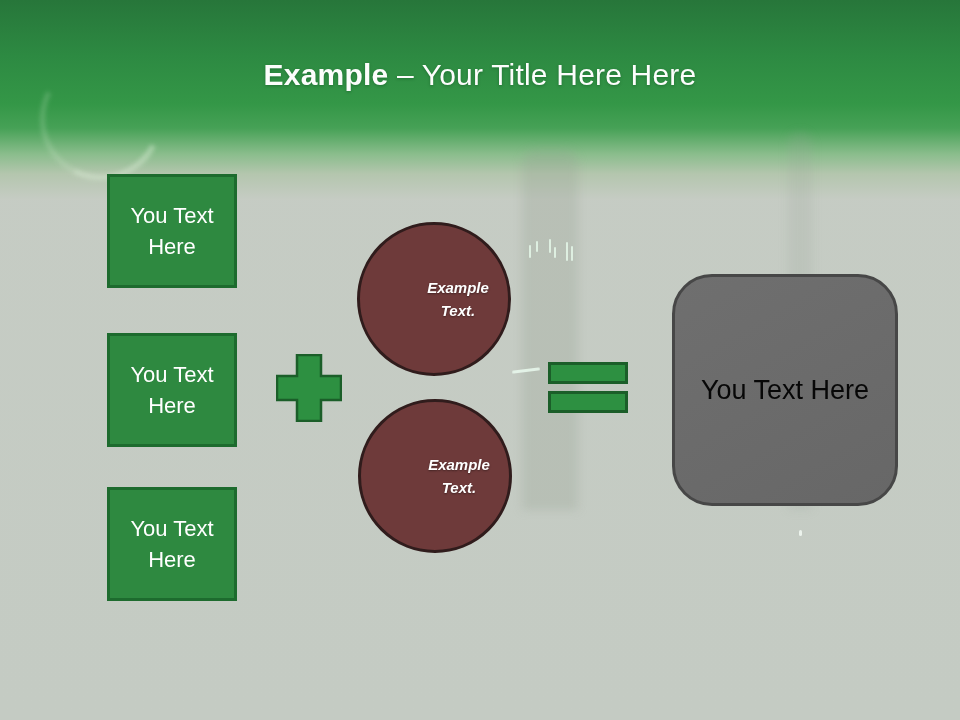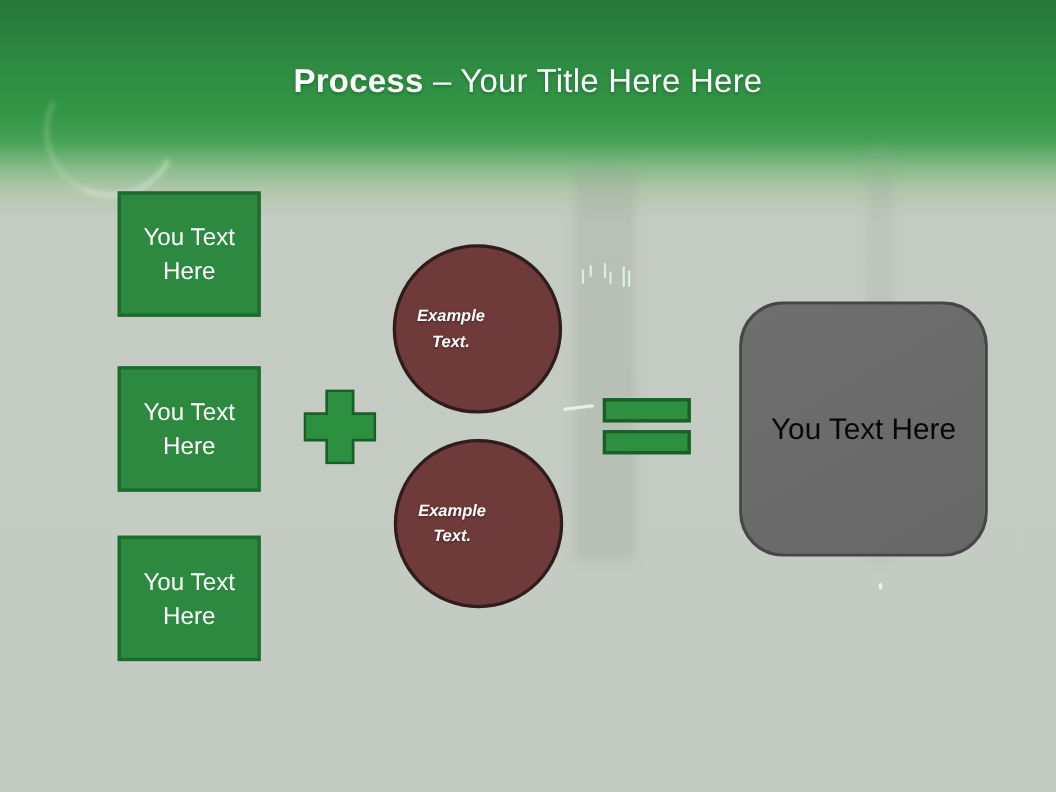--- a/index.html
+++ b/index.html
@@ -75,21 +75,21 @@
     box-sizing:border-box;
     background:#2d9041;border:3px solid #1b5e29;
   }
   .eqbar.e1{top:362px;}
   .eqbar.e2{top:391px;}
   
   .circle{
     position:absolute;width:154px;height:154px;border-radius:50%;
     box-sizing:border-box;
     background:#6e3a3a;border:3px solid #301c1c;
-    display:flex;align-items:center;justify-content:flex-start;
+    display:flex;align-items:center;justify-content:flex-end;
   }
   .circle.c1{left:357px;top:222px;}
   .circle.c2{left:358px;top:399px;}
   .circle .ctext{
     width:100px;text-align:center;
     color:#fff;font-weight:bold;font-style:italic;
     font-size:15px;line-height:1.55;
     text-shadow:0 1px 2px rgba(0,0,0,.4);
   }
   
@@ -104,21 +104,21 @@
   }
 </style>
 </head>
 <body>
 
 <div class="slide">
 
   <div class="header">
     <div class="crescent"></div>
     <div class="title">
-      <span class="emph">Process</span><span> – Your Title Here Here</span>
+      <span class="emph">Example</span><span> – Your Title Here Here</span>
     </div>
   </div>
 
   <div class="minaret m1"></div>
   <div class="minaret m2"></div>
   <div class="glint" style="left:529px;top:245px;height:13px;"></div>
   <div class="glint" style="left:536px;top:241px;height:11px;"></div>
   <div class="glint" style="left:549px;top:239px;height:14px;"></div>
   <div class="glint" style="left:554px;top:247px;height:11px;"></div>
   <div class="glint" style="left:566px;top:242px;height:19px;"></div>

